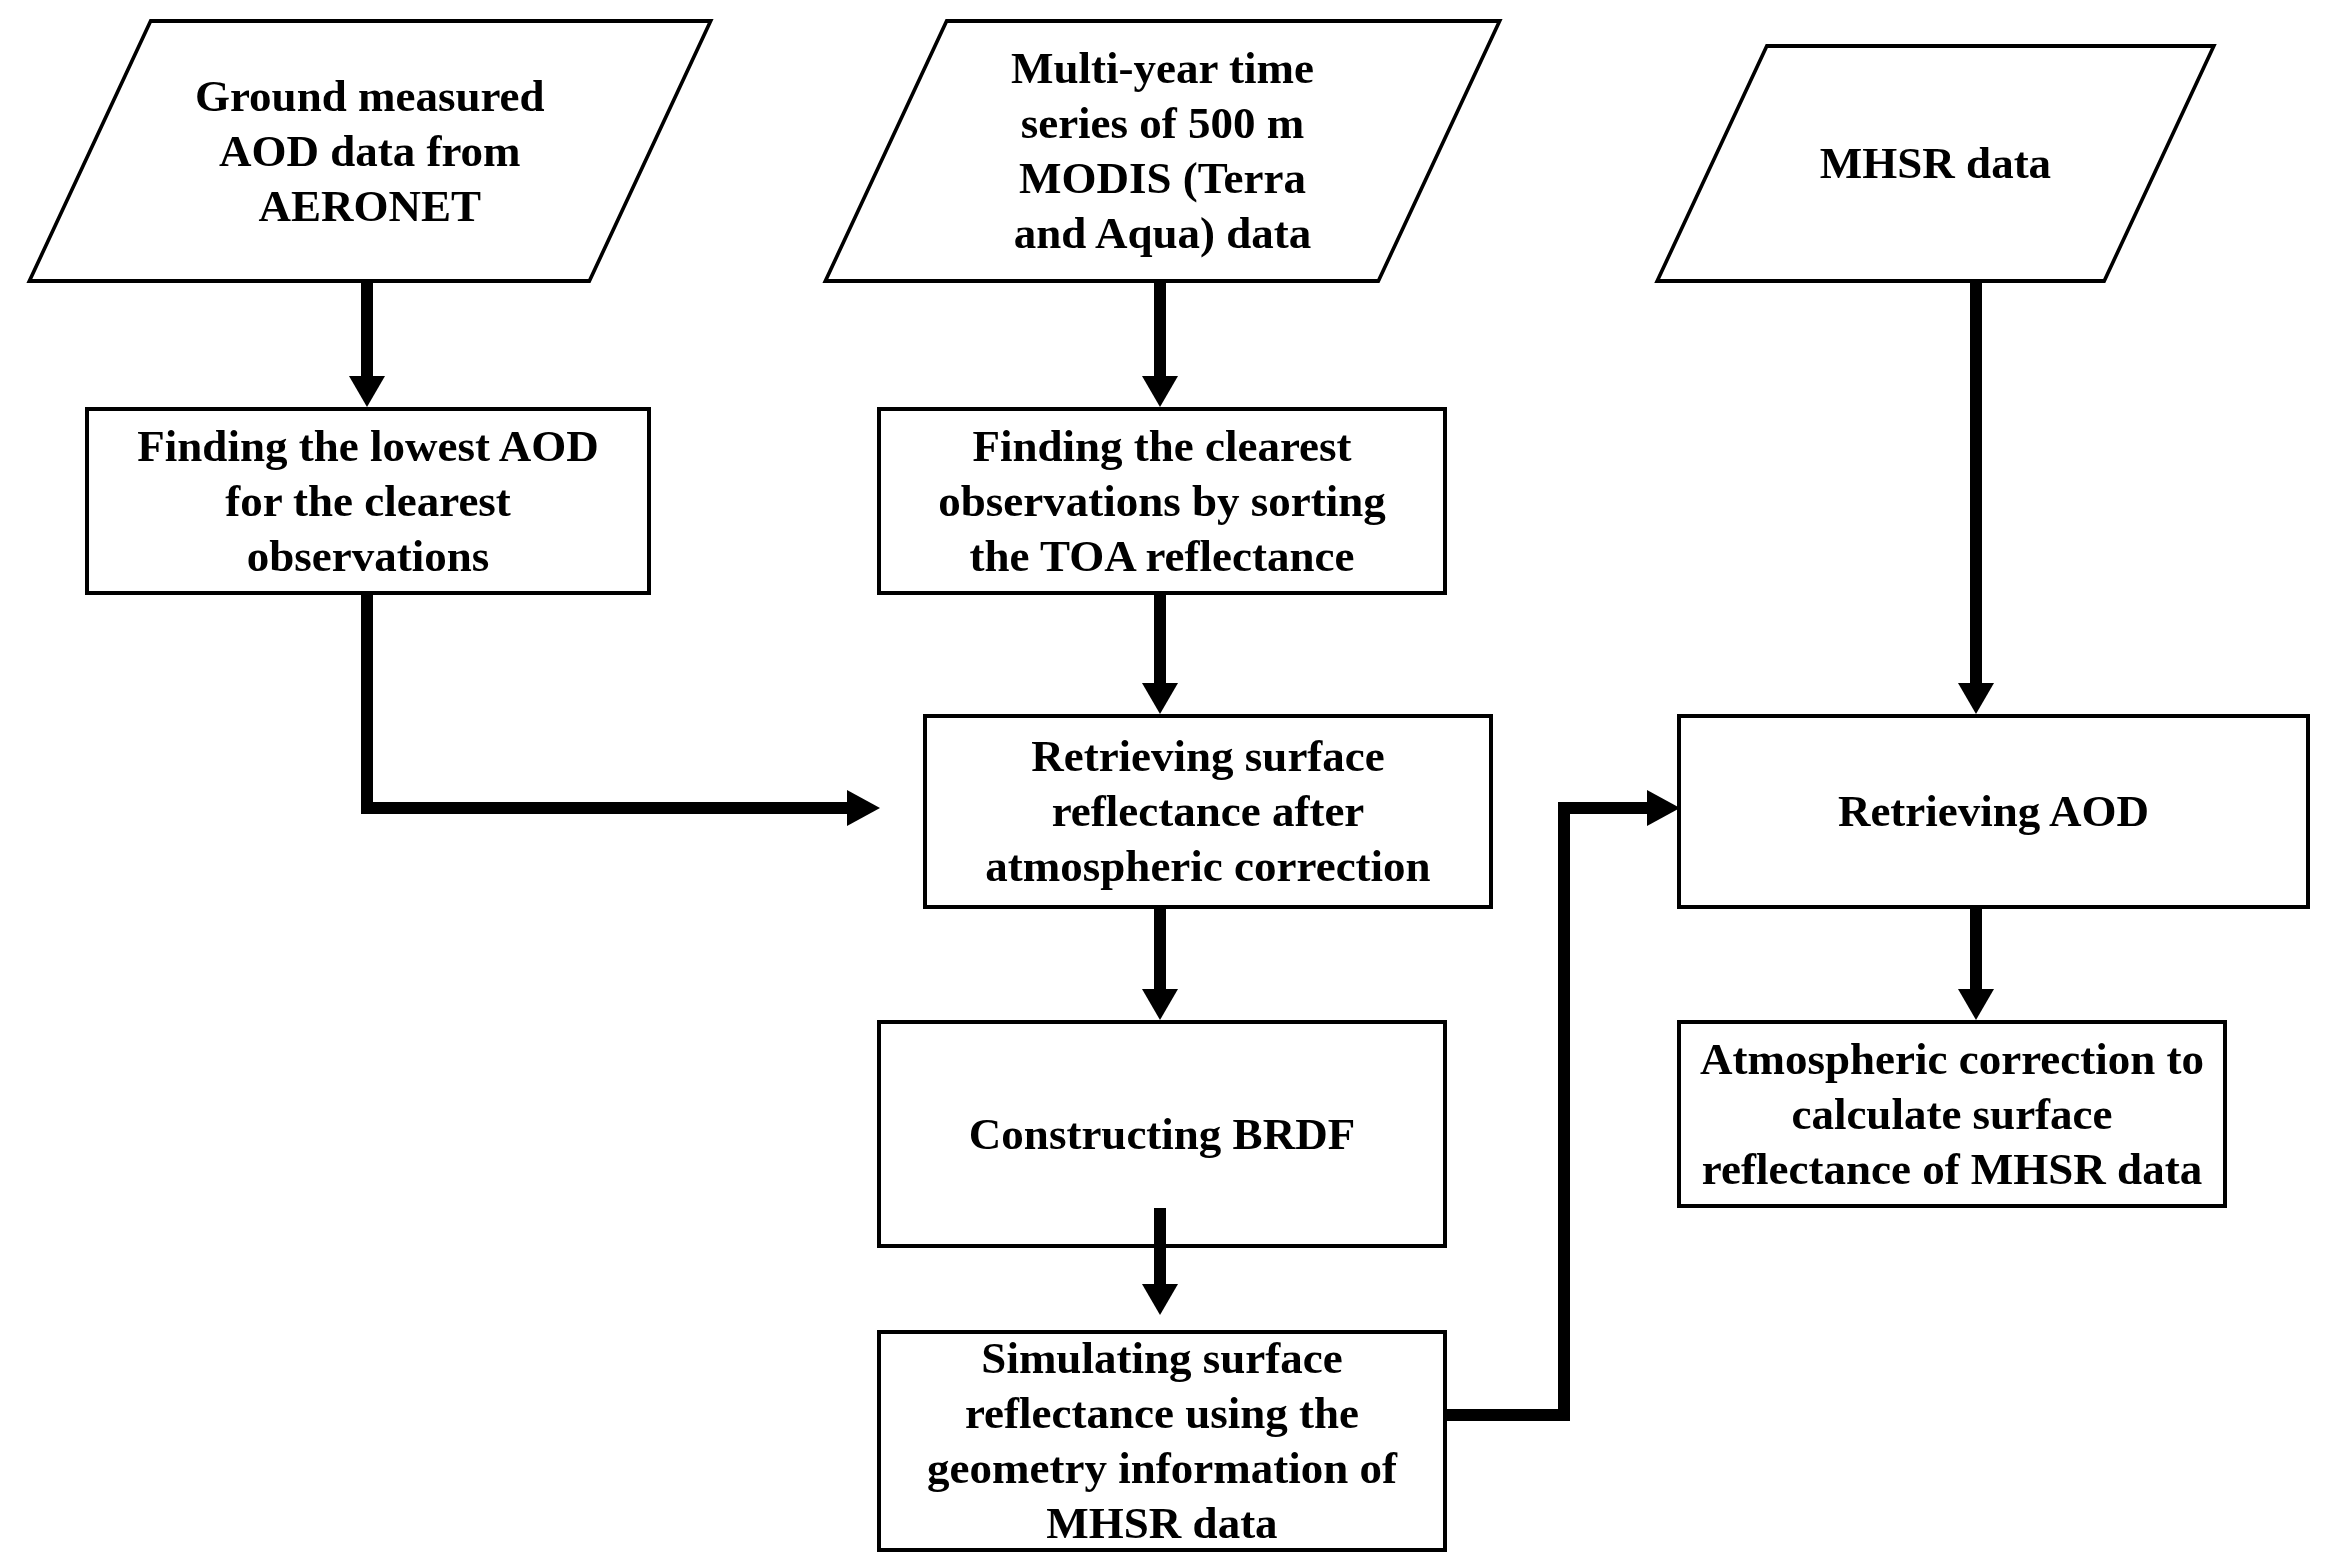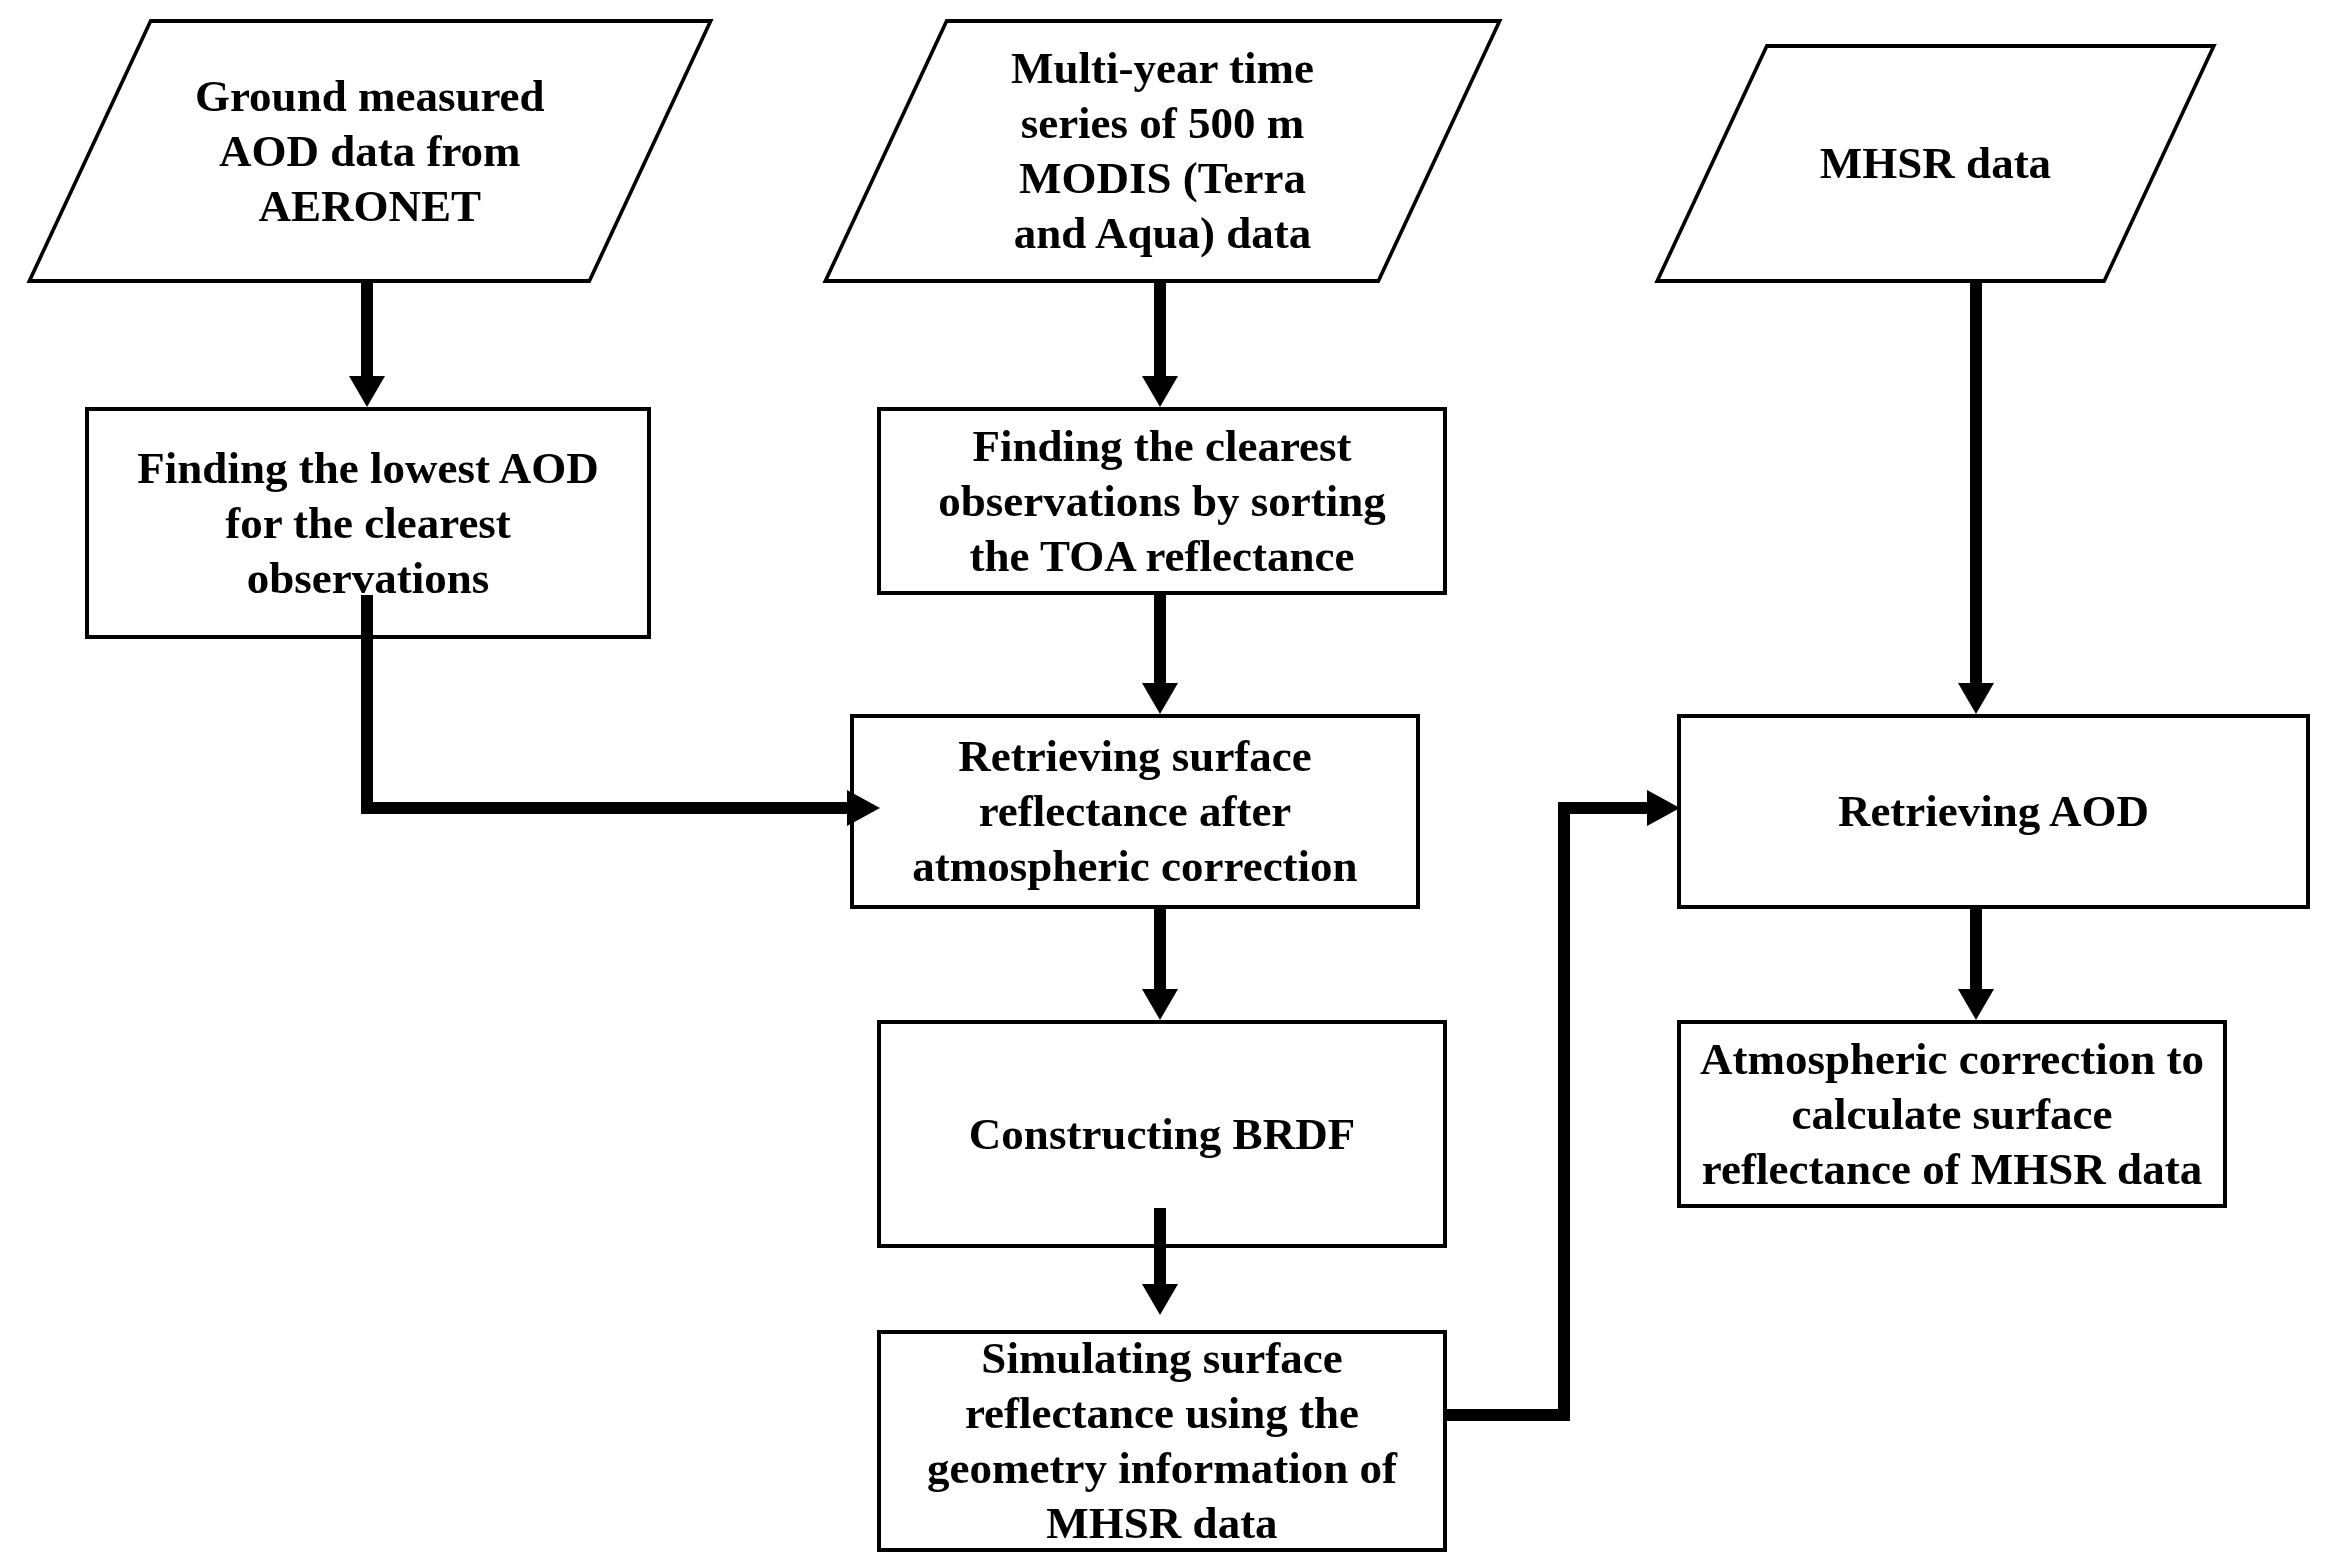--- a/index.html
+++ b/index.html
@@ -60,33 +60,33 @@
     <div class="para-inner label">Multi-year time
 series of  500 m
 MODIS (Terra
 and Aqua) data</div>
   </div>
 
   <div class="node para" style="left:1710px; top:44px; width:451px; height:239px;">
     <div class="para-inner label">MHSR data</div>
   </div>
 
-  <div class="node" style="left:85px; top:407px; width:566px; height:232px;">
+  <div class="node" style="left:85px; top:407px; width:566px; height:188px;">
     <div class="label">Finding the lowest AOD
 for the clearest
 observations</div>
   </div>
 
   <div class="node" style="left:877px; top:407px; width:570px; height:188px;">
     <div class="label">Finding the clearest
 observations by sorting
 the TOA reflectance</div>
   </div>
 
-  <div class="node" style="left:850px; top:714px; width:570px; height:195px;">
+  <div class="node" style="left:923px; top:714px; width:570px; height:195px;">
     <div class="label">Retrieving surface
 reflectance after
 atmospheric correction</div>
   </div>
 
   <div class="node" style="left:877px; top:1020px; width:570px; height:228px;">
     <div class="label">Constructing BRDF</div>
   </div>
 
   <div class="node" style="left:877px; top:1316px; width:570px; height:222px;margin-top:14px;">

